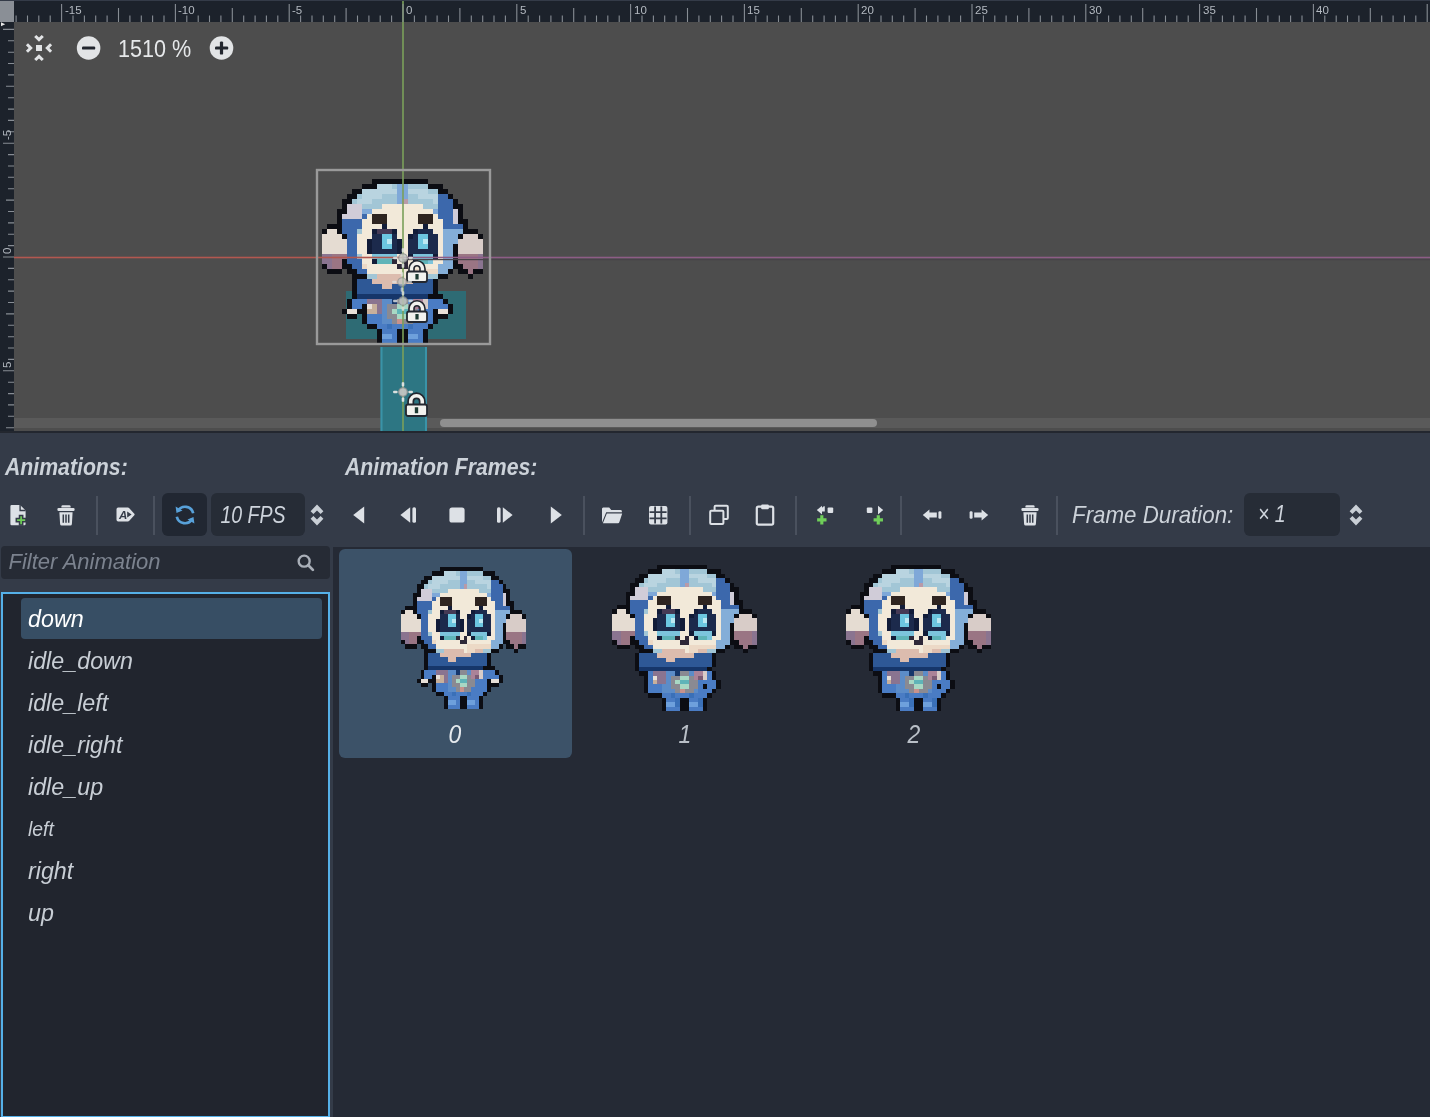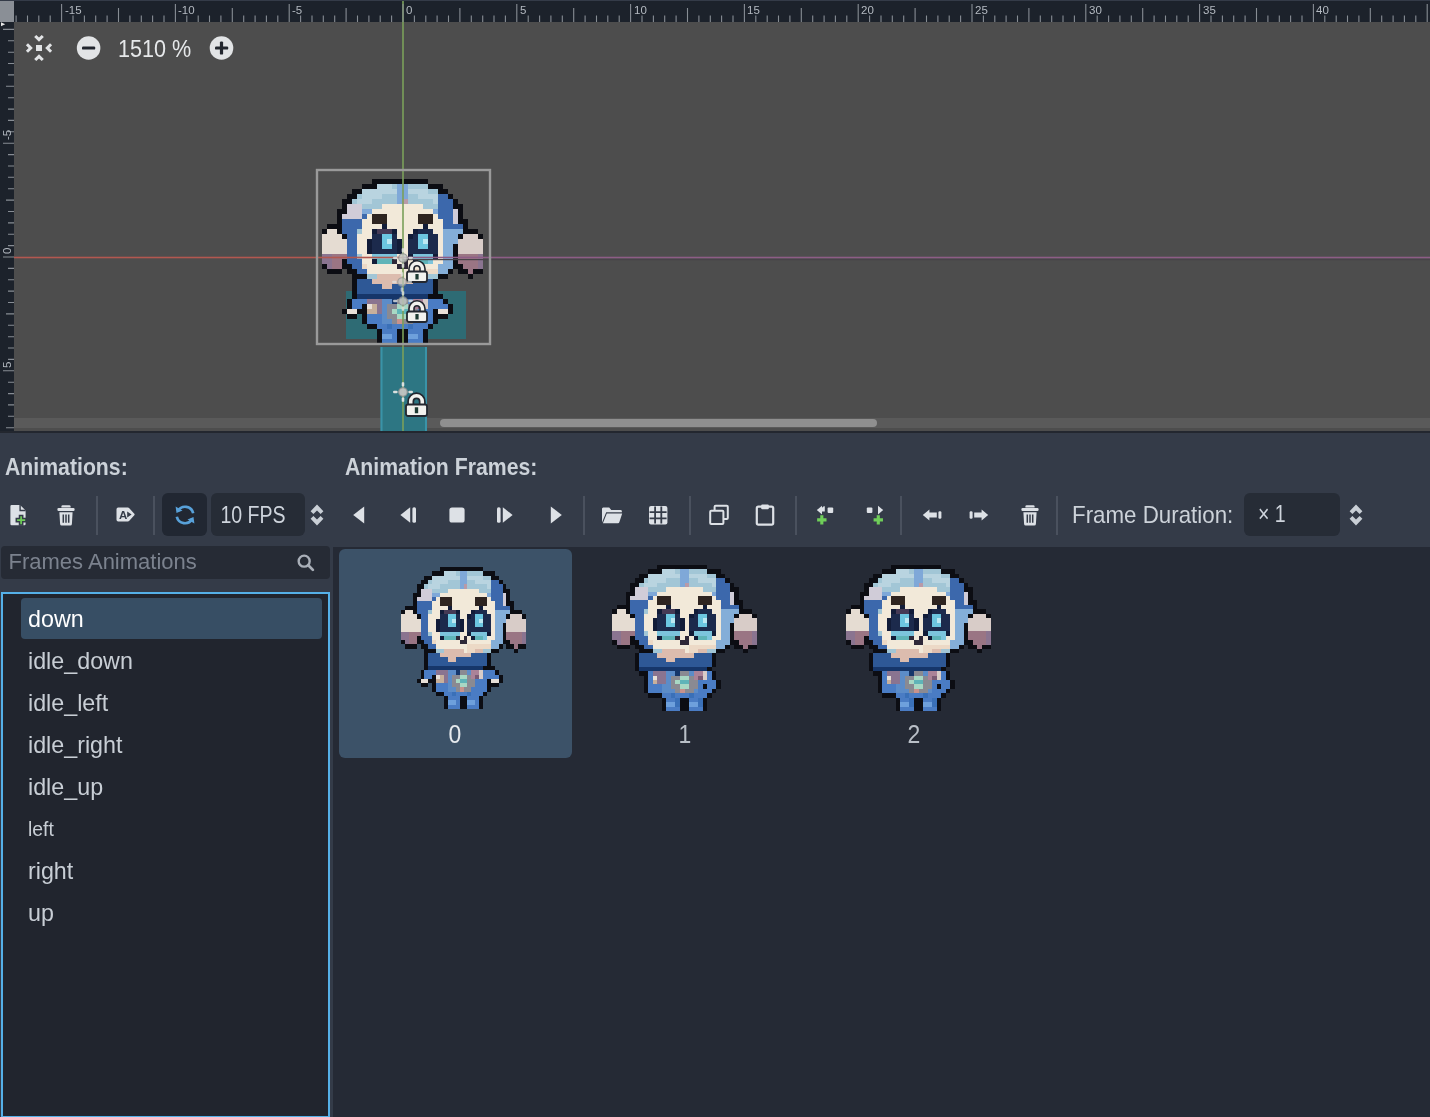--- a/index.html
+++ b/index.html
@@ -1,19 +1,19 @@
 <!DOCTYPE html>
 <html><head><meta charset="utf-8">
 <style>
 * { margin:0; padding:0; }
 html,body { width:1430px; height:1117px; overflow:hidden; background:#343b48;
   font-family:"Liberation Sans", sans-serif; }
 #vp { position:absolute; left:0; top:1px; width:1430px; height:431px; }
 #panel { position:absolute; left:0; top:431px; width:1430px; height:686px;
-  background:#343b48; border-top:2px solid #23272f; box-sizing:border-box; }
+  background:#343b48; border-top:2px solid #23272f; box-sizing:border-box;font-style:italic; }
 </style></head>
 <body>
 <svg width="0" height="0" style="position:absolute">
     <defs>
       <symbol id="sprIdle" viewBox="0 0 32 33" preserveAspectRatio="none" shape-rendering="crispEdges">
         <path fill="#0c0d13" d="M10 0h11v1h-11zM8 1h3v1h-3zM21 1h3v1h-3zM6 2h2v1h-2zM23 2h2v1h-2zM5 3h2v1h-2zM25 3h1v1h-1zM4 4h2v1h-2zM26 4h1v1h-1zM4 5h1v1h-1zM26 5h2v1h-2zM3 6h2v1h-2zM27 6h1v1h-1zM3 7h1v1h-1zM27 7h1v1h-1zM3 8h1v1h-1zM27 8h2v1h-2zM1 9h3v1h-3zM28 9h1v1h-1zM0 10h1v1h-1zM3 10h1v1h-1zM28 10h3v1h-3zM4 11h1v1h-1zM27 11h1v1h-1zM31 11h1v1h-1zM26 13h1v1h-1zM26 14h1v1h-1zM26 15h1v1h-1zM4 16h1v1h-1zM26 16h1v1h-1zM0 17h1v1h-1zM4 17h2v1h-2zM26 17h2v1h-2zM1 18h3v1h-3zM5 18h2v1h-2zM25 18h1v1h-1zM27 18h2v1h-2zM30 18h2v1h-2zM6 19h3v1h-3zM23 19h2v1h-2zM29 19h1v1h-1zM5 20h1v1h-1zM22 20h1v1h-1zM5 21h1v1h-1zM22 21h1v1h-1zM5 22h1v1h-1zM22 22h1v1h-1zM5 23h1v1h-1zM21 23h1v1h-1zM6 24h2v1h-2zM22 24h1v1h-1zM7 25h1v1h-1zM22 25h1v1h-1zM7 26h1v1h-1zM23 26h1v1h-1zM7 27h1v1h-1zM20 27h1v1h-1zM23 27h1v1h-1zM7 28h1v1h-1zM22 28h1v1h-1zM8 29h3v1h-3zM21 29h1v1h-1zM11 30h1v1h-1zM15 30h2v1h-2zM20 30h1v1h-1zM11 31h1v1h-1zM15 31h2v1h-2zM20 31h1v1h-1zM11 32h1v1h-1zM15 32h2v1h-2zM20 32h1v1h-1z"></path>
         <path fill="#b9d4e0" d="M11 1h3v1h-3zM8 2h7v1h-7zM17 2h4v1h-4zM8 3h4v1h-4zM19 3h4v1h-4zM7 4h3v1h-3zM22 4h1v1h-1z"></path>
         <path fill="#a2c6d6" d="M14 1h1v1h-1zM17 1h4v1h-4zM21 2h2v1h-2zM7 3h1v1h-1zM12 3h3v1h-3zM17 3h2v1h-2zM6 4h1v1h-1zM10 4h5v1h-5zM17 4h5v1h-5zM8 5h4v1h-4zM20 5h3v1h-3zM7 10h1v1h-1zM7 15h1v1h-1zM9 19h2v1h-2zM21 19h2v1h-2z"></path>
         <path fill="#7fa8d8" d="M15 1h2v1h-2zM15 2h2v1h-2zM15 3h2v1h-2zM15 4h1v1h-1zM8 6h2v1h-2zM22 6h1v1h-1z"></path>
         <path fill="#3c68ac" d="M23 3h2v1h-2zM23 4h3v1h-3zM23 5h3v1h-3zM23 6h3v1h-3zM8 7h1v1h-1zM23 7h3v1h-3zM4 8h4v1h-4zM24 8h2v1h-2zM4 9h4v1h-4zM24 9h4v1h-4zM4 10h3v1h-3zM5 11h2v1h-2zM5 12h2v1h-2zM5 13h2v1h-2zM5 14h2v1h-2zM5 15h2v1h-2zM5 16h3v1h-3zM6 17h2v1h-2zM7 18h2v1h-2z"></path>
@@ -297,21 +297,21 @@
 <path d="M9.3 11.5v8.2M12 11.5v8.2M14.7 11.5v8.2" stroke="#343b48" stroke-width="1.5"></path>
     </svg>
     <div style="position:absolute;left:1056px;top:63px;width:2px;height:39px;background:#4a515e"></div>
     <div style="position:absolute;left:1072px;top:82px;transform:translateY(-50%) scaleX(0.93);transform-origin:0 50%;font-size:24px;color:#ccd2d9">Frame Duration:</div>
     <div style="position:absolute;left:1244px;top:60px;width:96px;height:43px;background:#262c36;border-radius:6px;line-height:43px;padding-left:14px;box-sizing:border-box;font-size:23px;color:#ced4dc"><span style="display:inline-block;transform:scaleX(0.85);transform-origin:0 50%">× 1</span></div>
     <svg style="position:absolute;left:1344.0px;top:70.0px" width="24" height="24" viewBox="0 0 24 24" font-family="Liberation Sans, sans-serif">
       <path d="M12 1.6l6.4 6.6-2.8 2.9-3.6-3.7-3.6 3.7-2.8-2.9z" fill="#c9cfd6"></path>
 <path d="M12 22.4l6.4-6.6-2.8-2.9-3.6 3.7-3.6-3.7-2.8 2.9z" fill="#c9cfd6"></path>
     </svg>
     <div style="position:absolute;left:1px;top:113px;width:329px;height:33px;background:#262b35;border-radius:4px"></div>
-    <div style="position:absolute;left:8.5px;top:112px;height:33px;line-height:33px;font-size:22px;color:#7b828e">Frames Animations</div>
+    <div style="position:absolute;left:8.5px;top:112px;height:33px;line-height:33px;font-size:22px;color:#7b828e">Filter Animation</div>
     <svg style="position:absolute;left:295.0px;top:118.5px" width="22" height="22" viewBox="0 0 24 24" font-family="Liberation Sans, sans-serif">
       <circle cx="10" cy="10" r="6" fill="none" stroke="#a9afb8" stroke-width="2.6"></circle>
 <path d="M14.5 14.5l5 5" stroke="#a9afb8" stroke-width="3" stroke-linecap="round"></path>
     </svg>
     <div style="position:absolute;left:1px;top:159px;width:329px;height:526px;background:#21252e;border:2px solid #55b0e8;box-sizing:border-box"></div>
     <div style="position:absolute;left:21px;top:165px;width:301px;height:41px;background:#374e64;border-radius:4px"></div>
     <div style="position:absolute;left:28.3px;top:185.5px;transform:translateY(-50%) scaleX(0.97);transform-origin:0 50%;font-size:24px;color:#ffffff">down</div>
     <div style="position:absolute;left:28.3px;top:227.5px;transform:translateY(-50%) scaleX(0.97);transform-origin:0 50%;font-size:24px;color:#c8ced5">idle_down</div>
     <div style="position:absolute;left:28.3px;top:269.5px;transform:translateY(-50%) scaleX(0.97);transform-origin:0 50%;font-size:24px;color:#c8ced5">idle_left</div>
     <div style="position:absolute;left:28.3px;top:311.5px;transform:translateY(-50%) scaleX(0.97);transform-origin:0 50%;font-size:24px;color:#c8ced5">idle_right</div>

